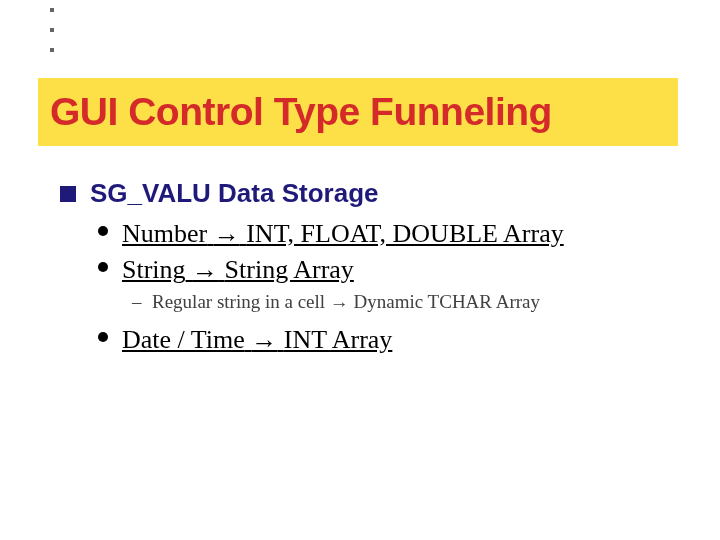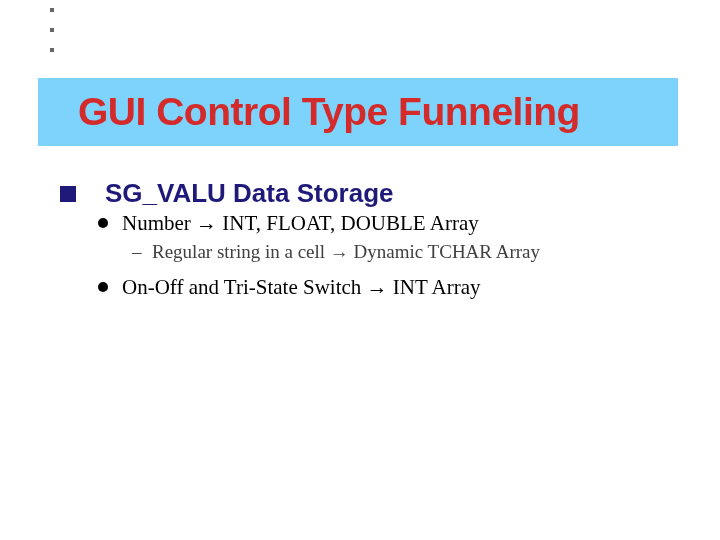--- a/index.html
+++ b/index.html
@@ -28,66 +28,67 @@
     height: 4px;
     background: #666;
     margin-bottom: 16px;
   }
   .title-bar {
     position: absolute;
     left: 38px;
     top: 78px;
     width: 640px;
     height: 68px;
-    background: #7dd3fc;
+    background: #fde047;
     display: flex;
     align-items: center;
-    padding-left: 40px;
+    padding-left: 12px;
     box-sizing: border-box;
   }
   .title-bar h1 {
     margin: 0;
     color: #d42a2a;
     font-weight: bold;
     font-size: 39px;
     font-family: "Trebuchet MS", Verdana, sans-serif;
     letter-spacing: -0.5px;
   }
   .content {
     position: absolute;
     left: 60px;
     top: 178px;
     width: 620px;
   }
   .lvl1 {
-    margin: 0 0 0 0;
-    padding-left: 45px;
+    margin: 0 0 8px 0;
+    padding-left: 30px;
     position: relative;
     color: #1f1a7a;
     font-size: 26px;
     font-weight: bold;
     font-family: Verdana, sans-serif;
   }
   .lvl1::before {
     content: "";
     position: absolute;
     left: 0;
     top: 8px;
     width: 16px;
     height: 16px;
     background: #1f1a7a;
   }
   .lvl2 {
     margin: 0 0 2px 0;
     padding-left: 62px;
     position: relative;
     color: #000;
-    font-size: 21px;
+    font-size: 26px;
     font-family: "Times New Roman", serif;
     line-height: 1.3;
+    text-decoration: underline;
   }
   .lvl2::before {
     content: "";
     position: absolute;
     left: 38px;
     top: 9px;
     width: 10px;
     height: 10px;
     background: #000;
     border-radius: 50%;
@@ -127,28 +128,33 @@
 
   <div class="content">
 
     <p class="lvl1">SG_VALU Data Storage</p>
 
     <p class="lvl2">
       <span>Number</span>
       <span class="arrow">→</span>
       <span>INT, FLOAT, DOUBLE Array</span>
     </p>
+    <p class="lvl2">
+      <span>String</span>
+      <span class="arrow">→</span>
+      <span>String Array</span>
+    </p>
 
     <p class="lvl3">
       <span>Regular string in a cell</span>
       <span class="arrow">→</span>
       <span>Dynamic TCHAR Array</span>
     </p>
 
     <p class="lvl2">
-      <span>On-Off and Tri-State Switch</span>
+      <span>Date / Time</span>
       <span class="arrow">→</span>
       <span>INT Array</span>
     </p>
 
   </div>
 
 </div>
 
 </body></html>

